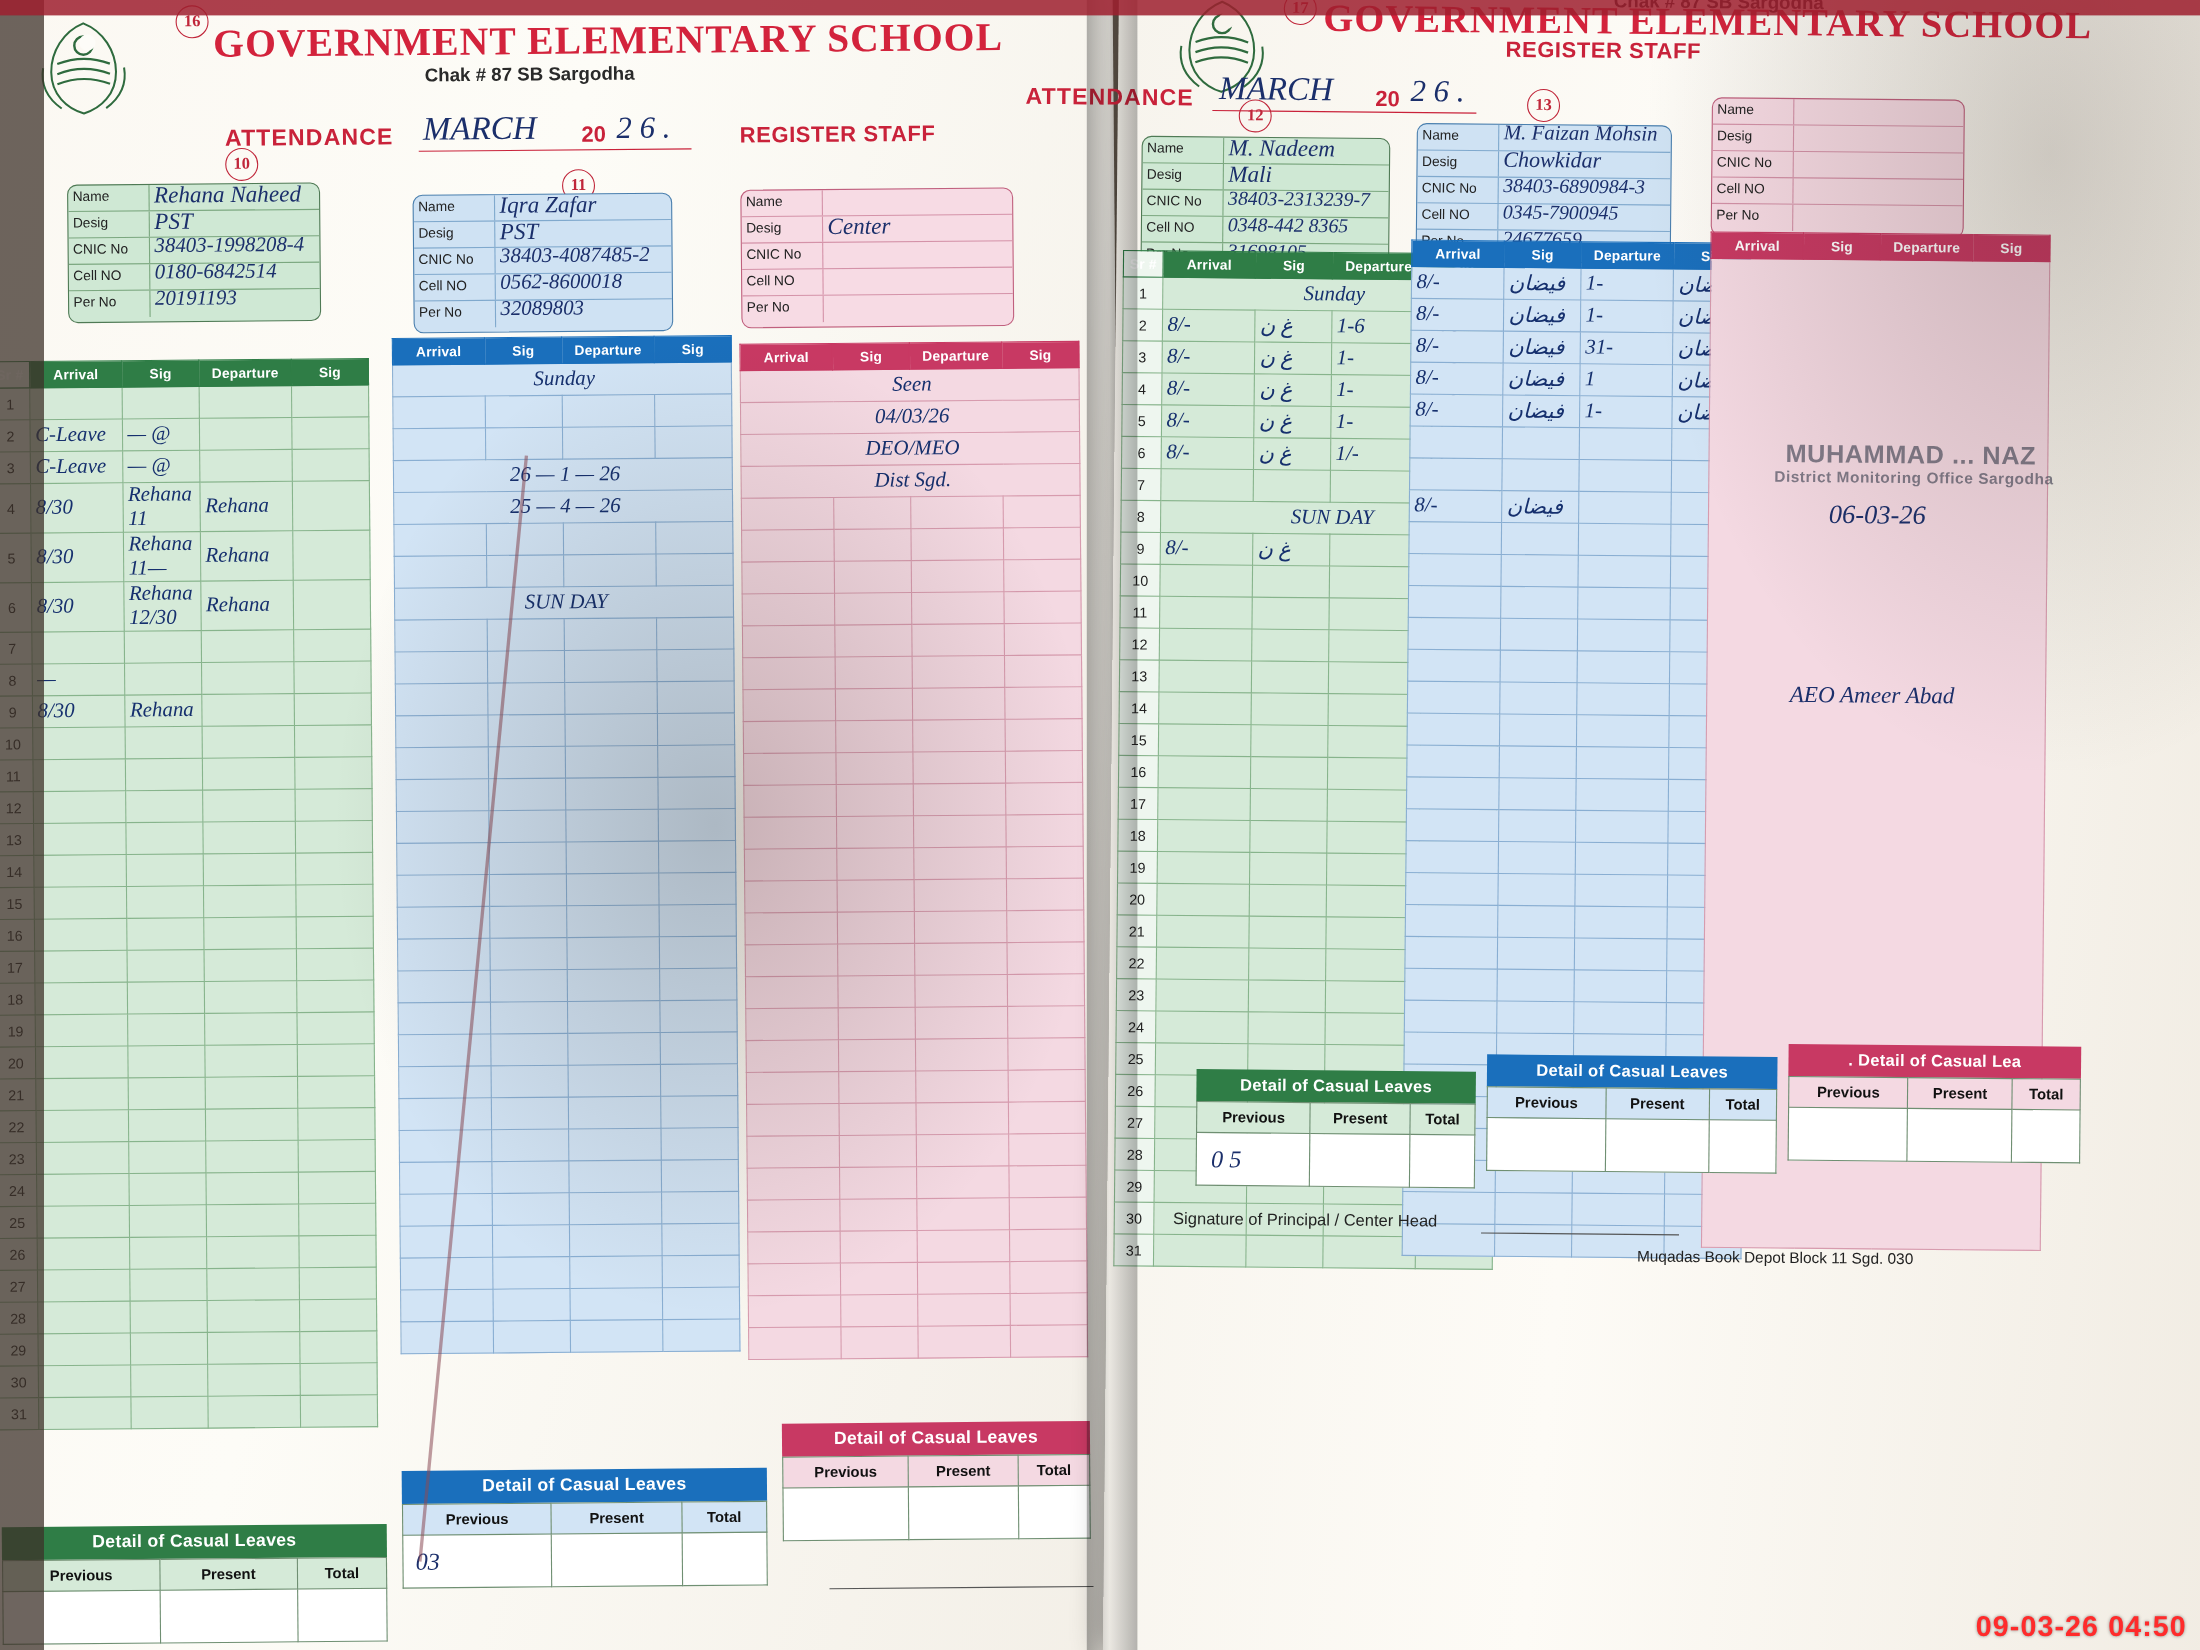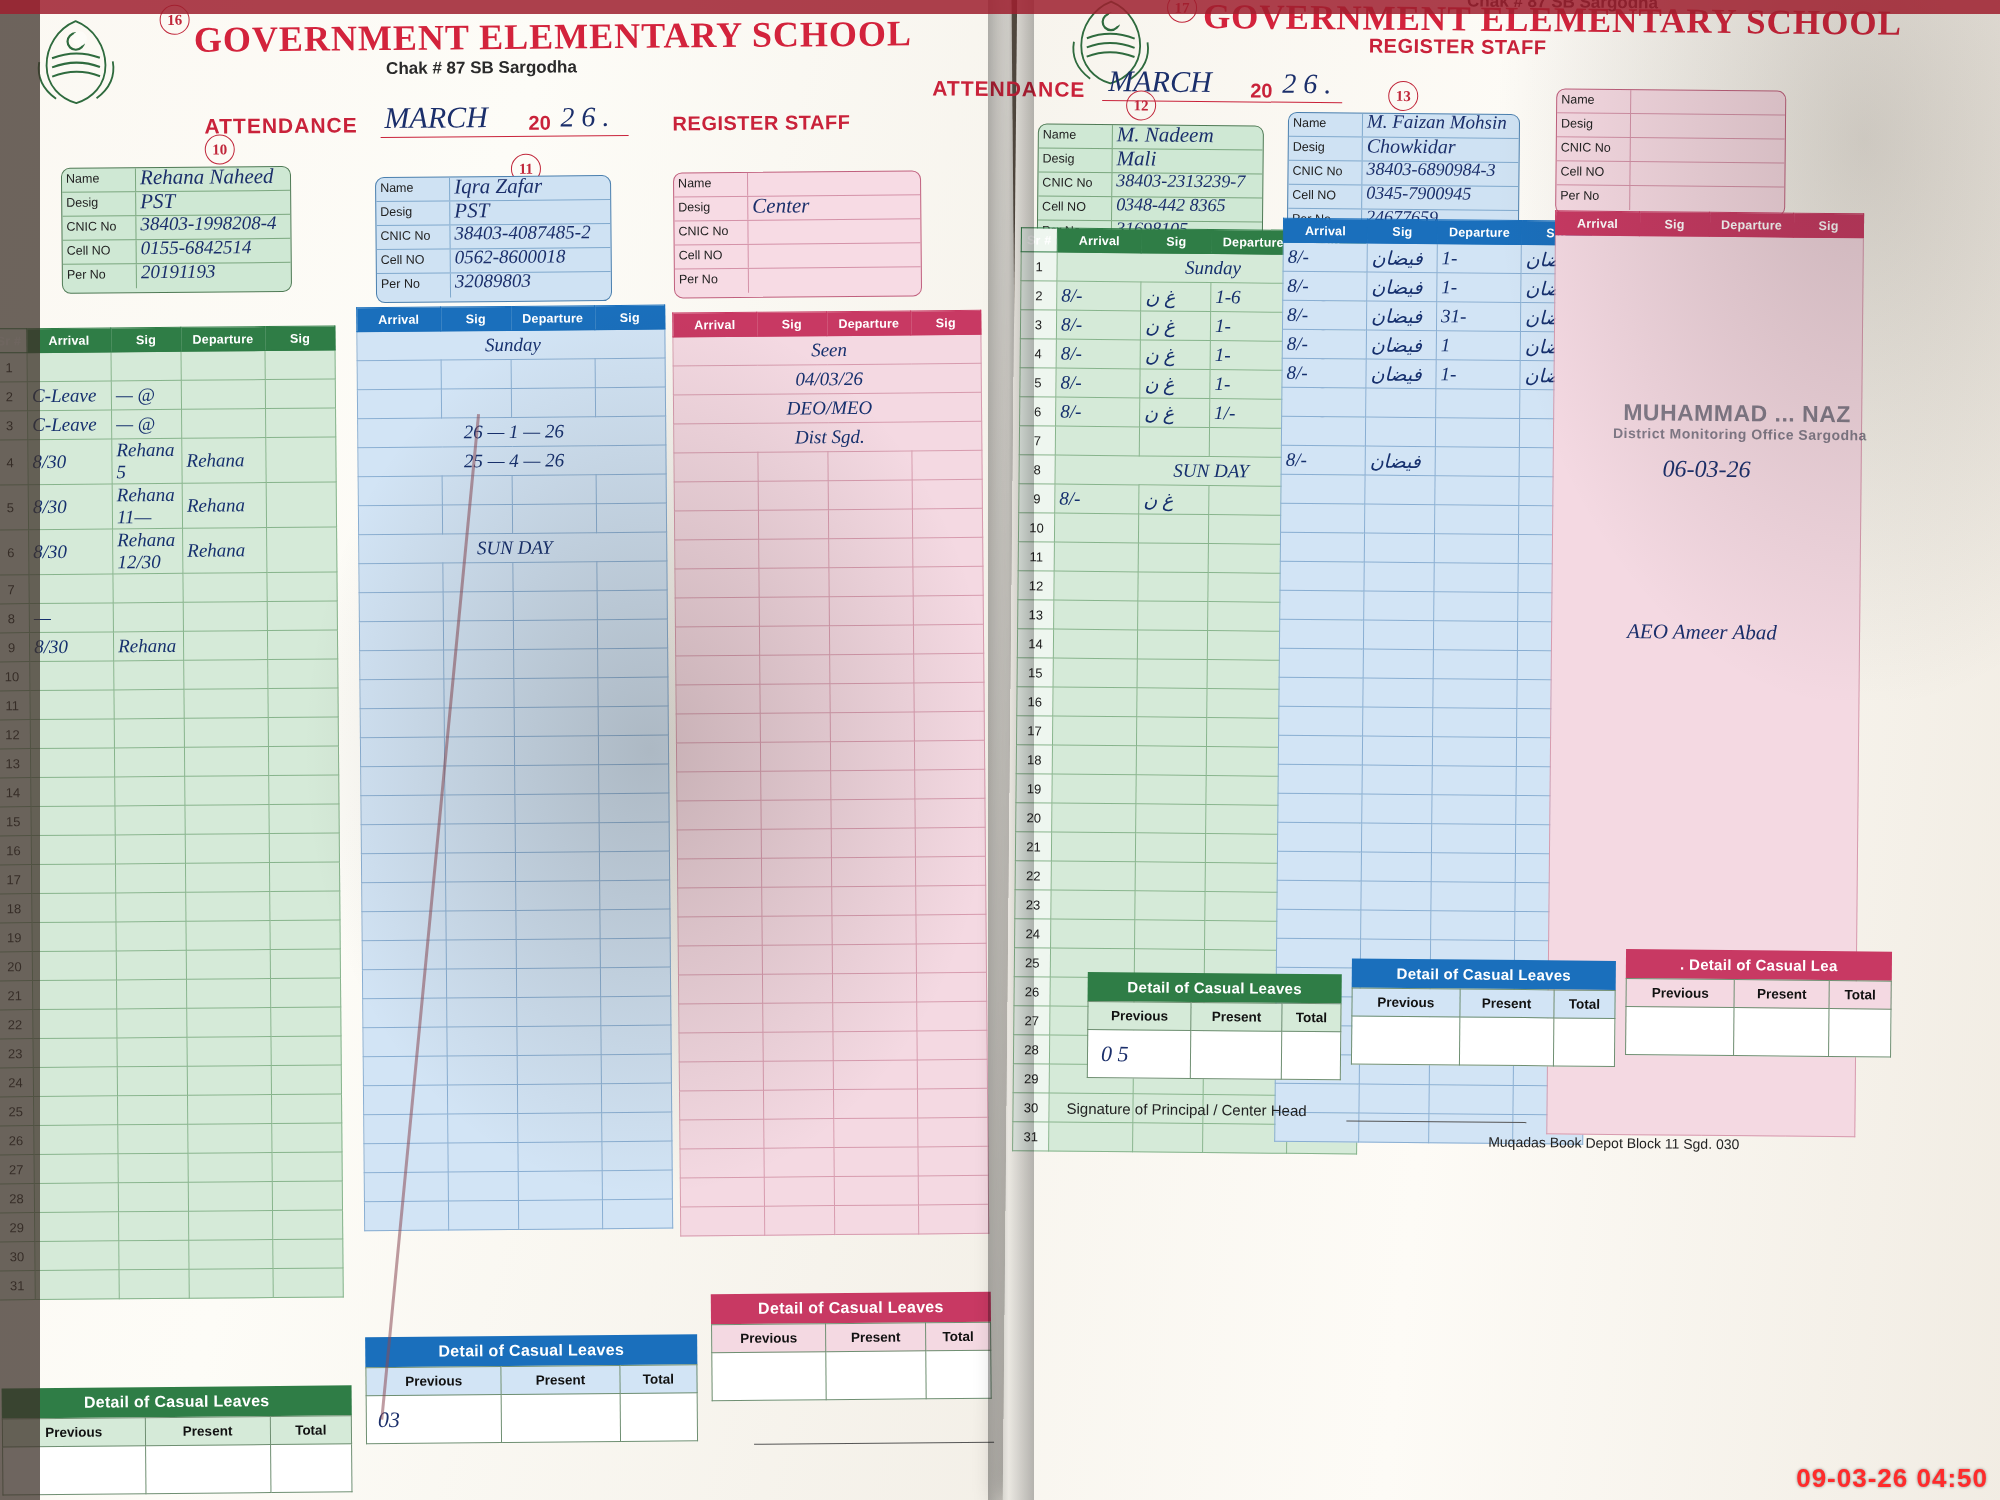--- a/index.html
+++ b/index.html
@@ -209,21 +209,21 @@
       </div>
     <div class="row">
         <div class="lab">CNIC No</div>
         <div class="val">
           <span class="hw" style="font-size:19px;">38403-1998208-4</span>
         </div>
       </div>
     <div class="row">
         <div class="lab">Cell NO</div>
         <div class="val">
-          <span class="hw" style="font-size:19px;">0155-6842514</span>
+          <span class="hw" style="font-size:19px;">0180-6842514</span>
         </div>
       </div>
     <div class="row">
         <div class="lab">Per No</div>
         <div class="val">
           <span class="hw" style="font-size:19px;">20191193</span>
         </div>
       </div>
   </div>
 
@@ -320,21 +320,21 @@
         <tr>
           <td class="srcol">3</td>
           <td style="font-family:'Liberation Serif',serif;font-style:italic;color:#16306e;font-size:19px;padding-left:4px;">C-Leave</td>
           <td style="font-family:'Liberation Serif',serif;font-style:italic;color:#16306e;font-size:19px;padding-left:4px;">—  @</td>
           <td style="font-family:'Liberation Serif',serif;font-style:italic;color:#16306e;font-size:19px;padding-left:4px;"></td>
           <td style="font-family:'Liberation Serif',serif;font-style:italic;color:#16306e;font-size:19px;padding-left:4px;"></td>
         </tr>
         <tr>
           <td class="srcol">4</td>
           <td style="font-family:'Liberation Serif',serif;font-style:italic;color:#16306e;font-size:19px;padding-left:4px;">8/30</td>
-          <td style="font-family:'Liberation Serif',serif;font-style:italic;color:#16306e;font-size:19px;padding-left:4px;">Rehana 5</td>
+          <td style="font-family:'Liberation Serif',serif;font-style:italic;color:#16306e;font-size:19px;padding-left:4px;">Rehana 11</td>
           <td style="font-family:'Liberation Serif',serif;font-style:italic;color:#16306e;font-size:19px;padding-left:4px;">Rehana</td>
           <td style="font-family:'Liberation Serif',serif;font-style:italic;color:#16306e;font-size:19px;padding-left:4px;"></td>
         </tr>
         <tr>
           <td class="srcol">5</td>
           <td style="font-family:'Liberation Serif',serif;font-style:italic;color:#16306e;font-size:19px;padding-left:4px;">8/30</td>
           <td style="font-family:'Liberation Serif',serif;font-style:italic;color:#16306e;font-size:19px;padding-left:4px;">Rehana 11—</td>
           <td style="font-family:'Liberation Serif',serif;font-style:italic;color:#16306e;font-size:19px;padding-left:4px;">Rehana</td>
           <td style="font-family:'Liberation Serif',serif;font-style:italic;color:#16306e;font-size:19px;padding-left:4px;"></td>
         </tr>

